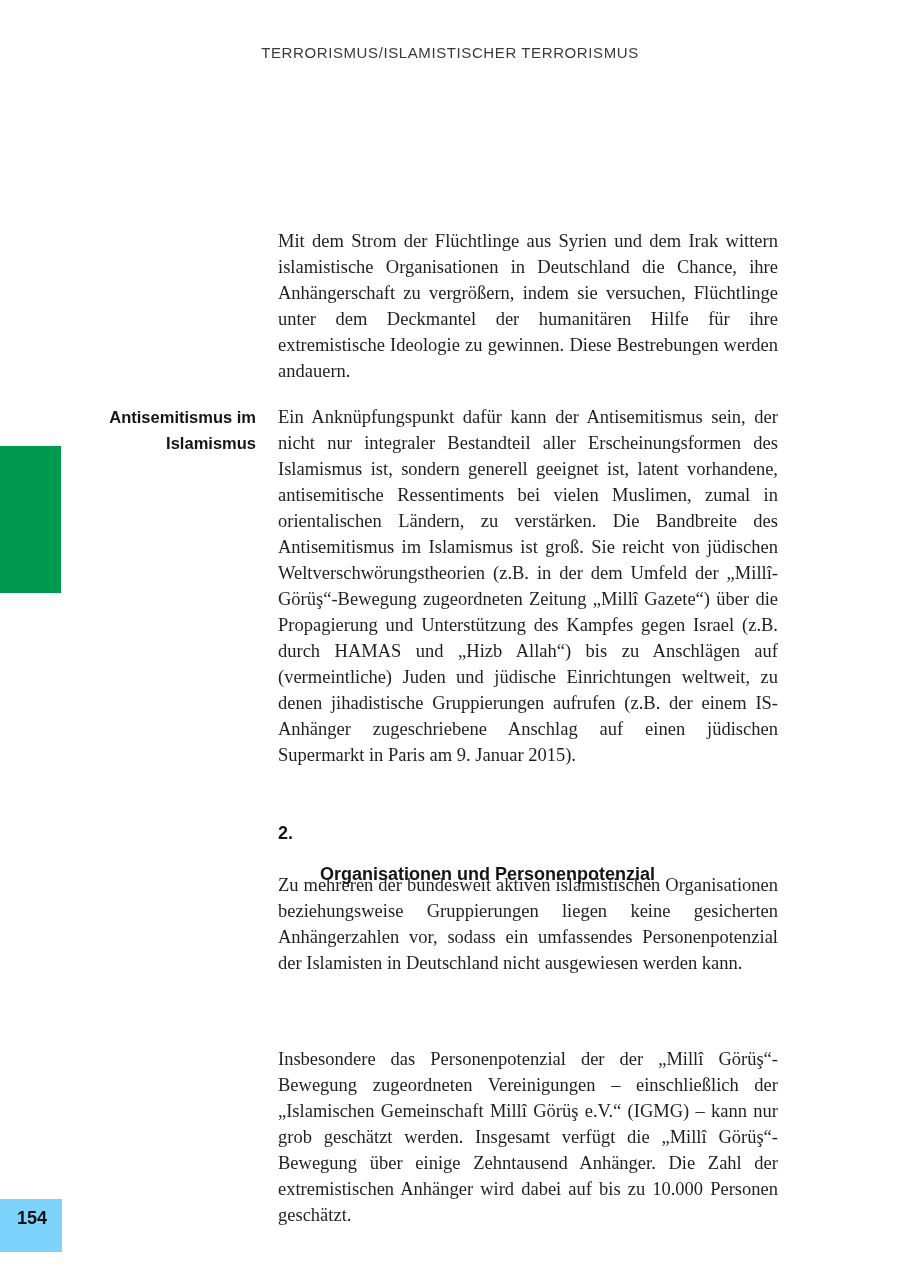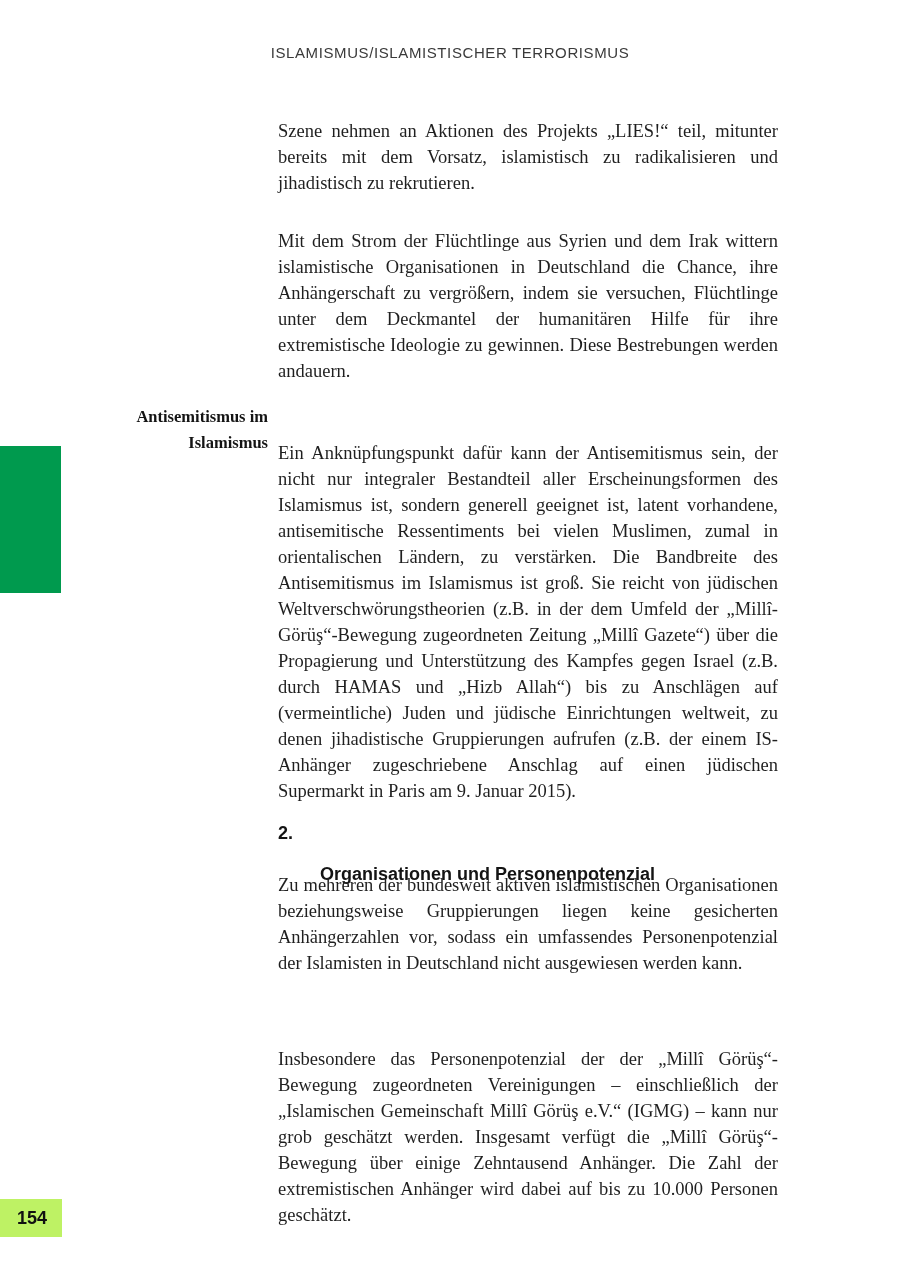--- a/index.html
+++ b/index.html
@@ -28,44 +28,44 @@
   .green-bar {
     position: absolute;
     left: 0;
     top: 446px;
     width: 61px;
     height: 147px;
     background: #009a4e;
   }
   .margin-label {
     position: absolute;
-    left: 95px;
+    left: 83px;
     top: 404px;
     width: 173px;
     text-align: right;
-    font-family: Liberation Serif, serif;
+    font-family: Liberation Sans, sans-serif;
     font-weight: bold;
     font-size: 16.5px;
     line-height: 26px;
     color: #141414;
   }
   .body-p {
     position: absolute;
     left: 278px;
     width: 500px;
     font-size: 18.5px;
     line-height: 26px;
     text-align: justify;
     hyphens: auto;
     -webkit-hyphens: auto;
     color: #1f1f1f;
   }
   .p1 { top: 118px; }
   .p2 { top: 228px; }
-  .p3 { top: 404px; margin-top: 36px; }
+  .p3 { top: 404px; }
   .p4 { top: 872px; }
   .p5 { top: 1046px; }
   .section-heading {
     position: absolute;
     left: 278px;
     top: 820px;
     width: 500px;
     font-family: "Liberation Sans", sans-serif;
     font-weight: bold;
     font-size: 18px;
@@ -77,45 +77,44 @@
     display: inline-block;
     width: 42px;
     flex: 0 0 42px;
   }
   .sec-title { flex: 1; margin-top: 41px; }
   .page-number-box {
     position: absolute;
     left: 0;
     top: 1199px;
     width: 62px;
-    height: 38px;
-    background: #bef264;
+    height: 53px;
+    background: #7dd3fc;
   }
   .page-number-box span {
     display: block;
     padding-left: 17px;
     font-family: "Liberation Sans", sans-serif;
     font-weight: bold;
     font-size: 18px;
     line-height: 38px;
     color: #111111;
   }
 </style>
 </head>
 <body>
 
 <div class="page">
 
-  <div class="running-header">ISLAMISMUS/ISLAMISTISCHER TERRORISMUS</div>
+  <div class="running-header">TERRORISMUS/ISLAMISTISCHER TERRORISMUS</div>
 
   <div class="green-bar"></div>
 
   <div class="margin-label">Antisemitismus im Islamismus</div>
 
-  <p class="body-p p1">Szene nehmen an Aktionen des Projekts „LIES!“ teil, mitunter bereits mit dem Vorsatz, islamistisch zu radikalisieren und jihadistisch zu rekrutieren.</p>
 
   <p class="body-p p2">Mit dem Strom der Flüchtlinge aus Syrien und dem Irak wittern islamistische Organisationen in Deutschland die Chance, ihre Anhängerschaft zu vergrößern, indem sie versuchen, Flüchtlinge unter dem Deckmantel der humanitären Hilfe für ihre extremistische Ideologie zu gewinnen. Diese Bestrebungen werden andauern.</p>
 
   <p class="body-p p3">Ein Anknüpfungspunkt dafür kann der Antisemitismus sein, der nicht nur integraler Bestandteil aller Erscheinungsformen des Islamismus ist, sondern generell geeignet ist, latent vorhandene, antisemitische Ressentiments bei vielen Muslimen, zumal in orientalischen Ländern, zu verstärken. Die Bandbreite des Antisemitismus im Islamismus ist groß. Sie reicht von jüdischen Weltverschwörungstheorien (z.B. in der dem Umfeld der „Millî-Görüş“-Bewegung zugeordneten Zeitung „Millî Gazete“) über die Propagierung und Unterstützung des Kampfes gegen Israel (z.B. durch HAMAS und „Hizb Allah“) bis zu Anschlägen auf (vermeintliche) Juden und jüdische Einrichtungen weltweit, zu denen jihadistische Gruppierungen aufrufen (z.B. der einem IS-Anhänger zugeschriebene Anschlag auf einen jüdischen Supermarkt in Paris am 9. Januar 2015).</p>
 
   <div class="section-heading">
     <span class="sec-num">2.</span>
     <span class="sec-title">Organisationen und Personenpotenzial</span>
   </div>
 

